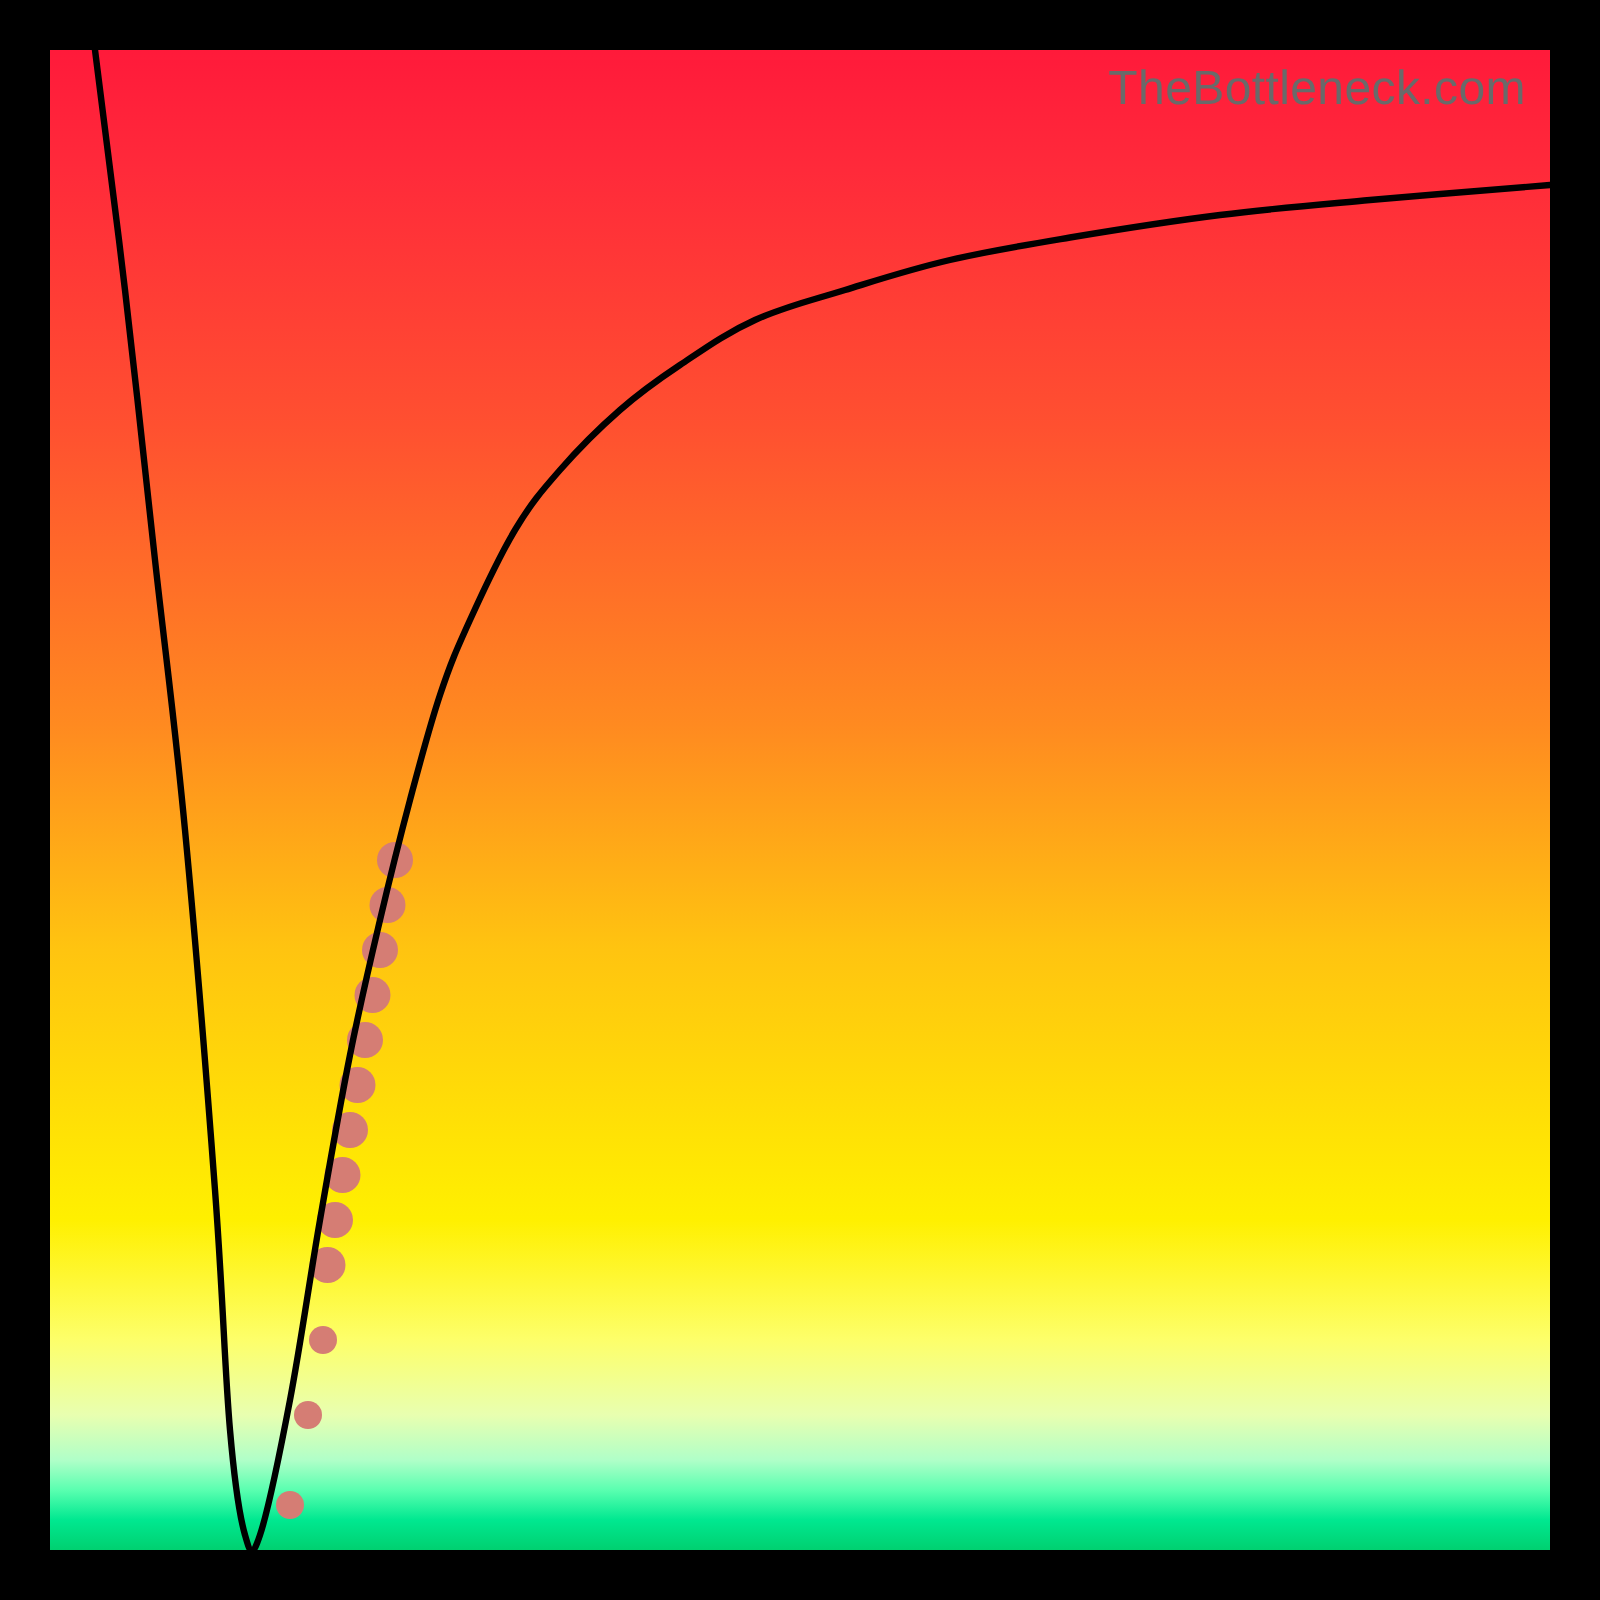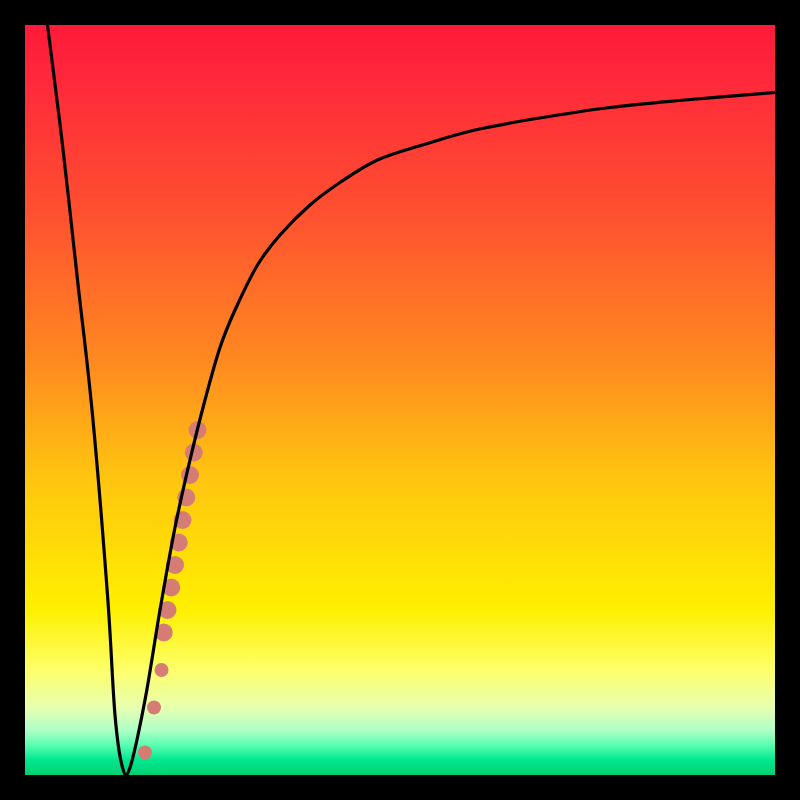--- a/index.html
+++ b/index.html
@@ -55,20 +55,21 @@
     width: 750px;
     height: 750px;
     overflow: visible;
   }
 </style>
 </head>
 <body>
 
 <div class="frame">
   <div class="plot">
+    <div class="watermark">TheBottleneck.com</div>
     <svg class="curve" viewBox="0 0 750 750" preserveAspectRatio="none">
       <g id="markers-g">
           <circle cx="120" cy="727.5" r="7" fill="#d57d74"></circle>
           <circle cx="129" cy="682.5" r="7" fill="#d57d74"></circle>
           <circle cx="136.5" cy="645" r="7" fill="#d57d74"></circle>
           <circle cx="138.75" cy="607.5" r="9" fill="#d57d74"></circle>
           <circle cx="142.5" cy="585" r="9" fill="#d57d74"></circle>
           <circle cx="146.25" cy="562.5" r="9" fill="#d57d74"></circle>
           <circle cx="150" cy="540" r="9" fill="#d57d74"></circle>
           <circle cx="153.75" cy="517.5" r="9" fill="#d57d74"></circle>

